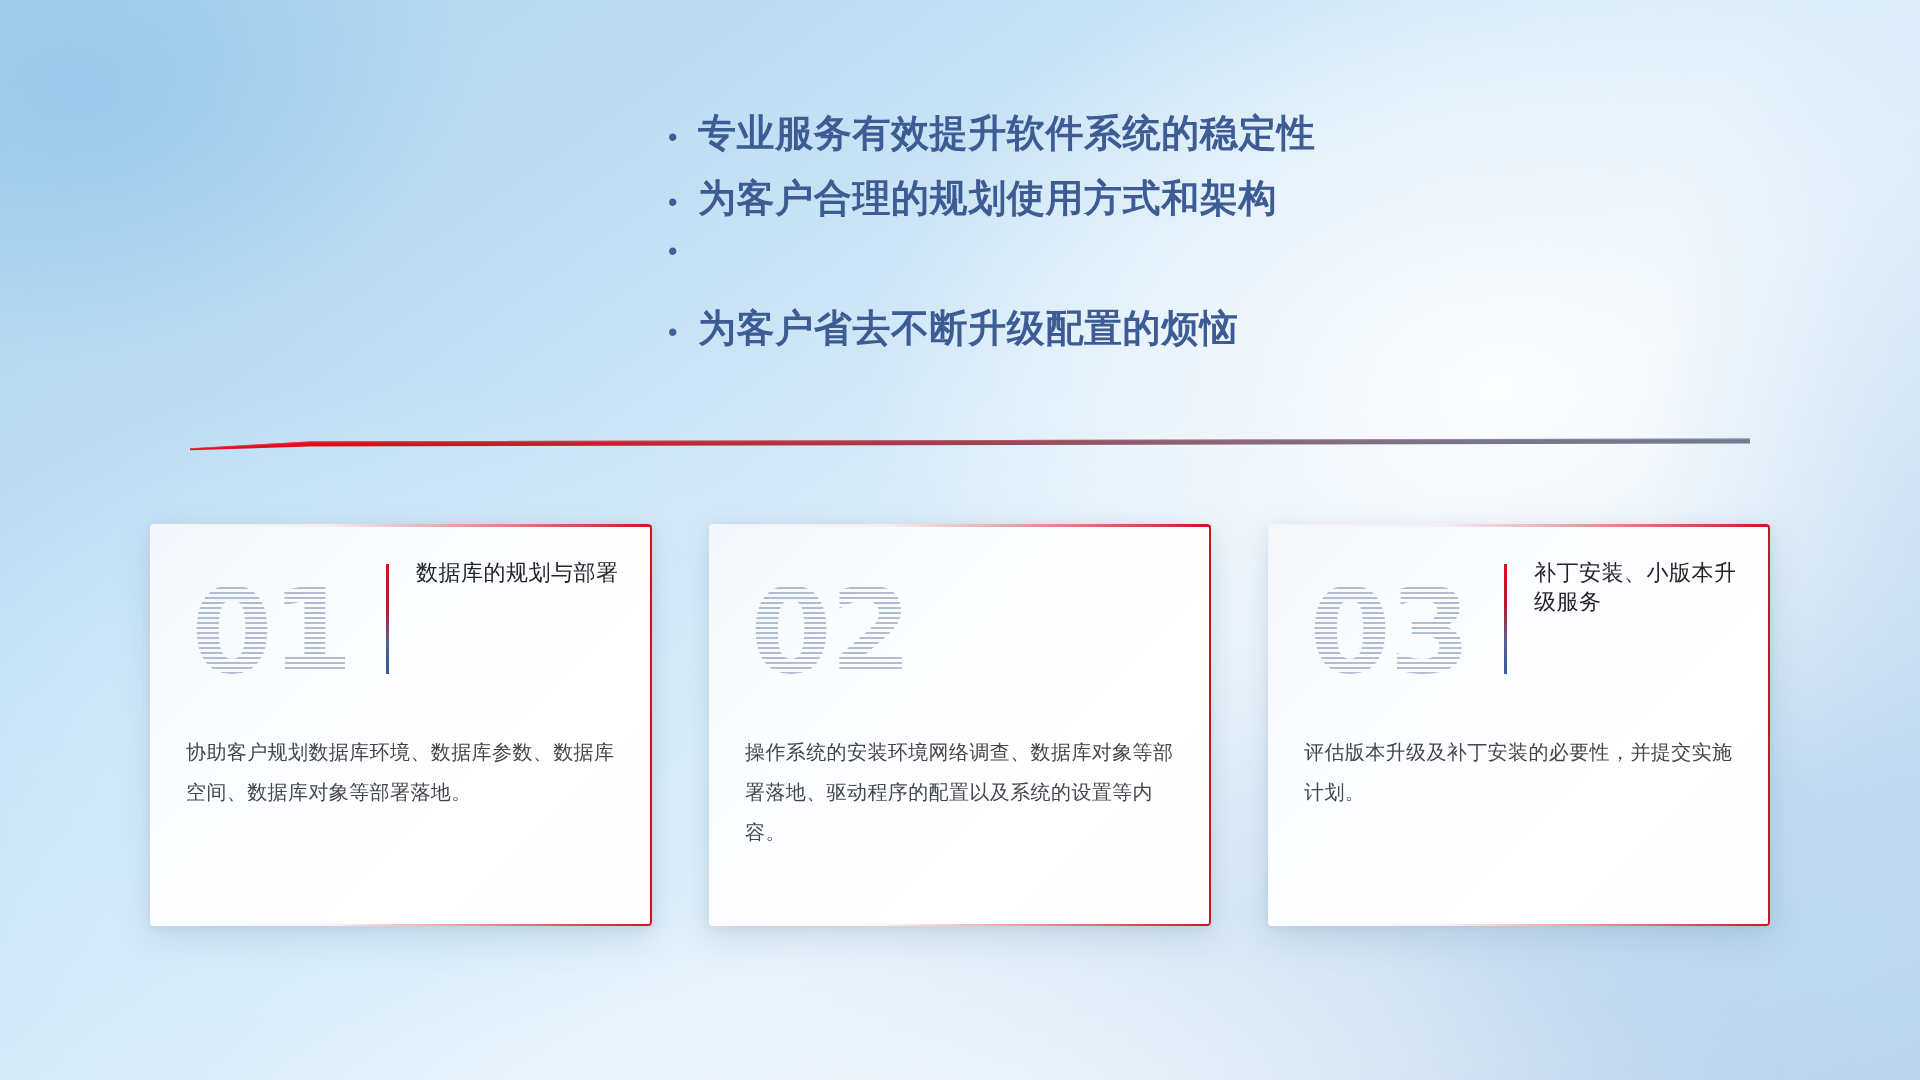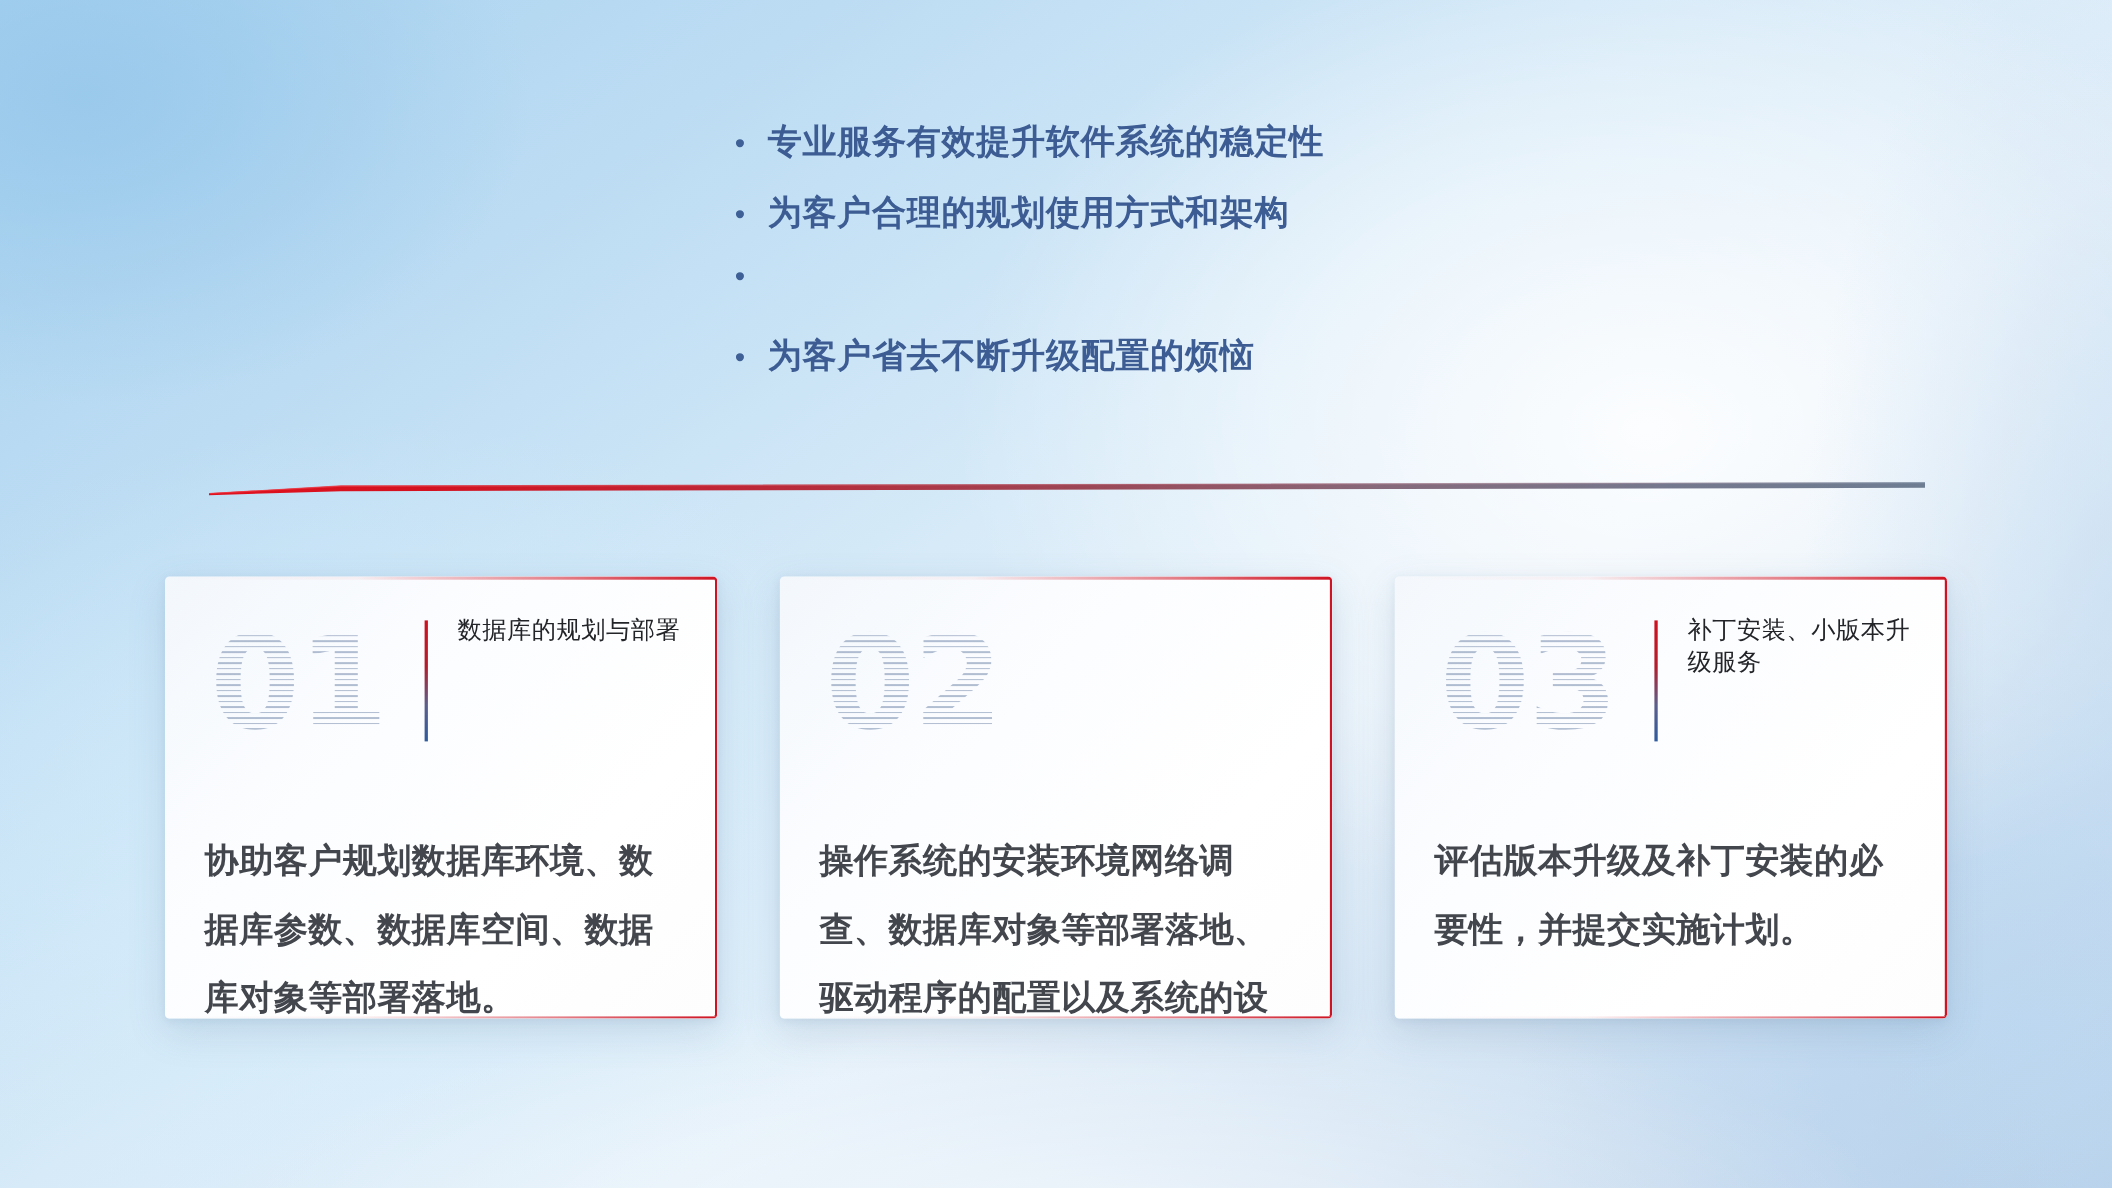--- a/index.html
+++ b/index.html
@@ -37,21 +37,21 @@
   .bullet-row{
     display:flex; align-items:baseline;
     height:65px;
   }
   .bullet-dot{
     width:30px; flex:0 0 30px;
     color:#3f6097; font-size:27px; line-height:1;
     text-align:left;
   }
   .bullet-text{
-    font-size:31px;
+    font-size:38px;
     letter-spacing:0.6px;
     color:#3c5c93;
     font-weight:600;
     white-space:nowrap;
   }
 
   
   .divider-wrap{
     position:absolute; left:190px; top:432px;
     width:1560px; height:22px; z-index:3;
@@ -92,21 +92,21 @@
     background:linear-gradient(90deg, rgba(207,19,34,0) 0%, rgba(207,19,34,0.05) 35%, rgba(207,19,34,0.55) 72%, #cf1322 100%);
   }
 
   .card-head{
     position:relative;
     height:192px;
     display:flex; align-items:center;
   }
   .watermark{
     position:absolute;
-    left:26px; top:22px;
+    left:26px; top:32px;
     width:190px; height:150px;
     display:flex; align-items:center; justify-content:center;
     pointer-events:none;
     text-align:center;
   }
   .wm-num{
     font-size:118px;
     font-weight:700;
     letter-spacing:-2px;
     line-height:1;
@@ -140,26 +140,25 @@
     font-size:22px;
     line-height:1.33;
     color:#222428;
     font-weight:400;
     letter-spacing:0.5px;
     max-width:222px;
   }
 
   .card-body{
     position:absolute;
-    left:36px; right:36px; top:228px;
-    font-size:31px;
+    left:36px; right:36px; top:208px;
+    font-size:20px;
     line-height:2.0;
     color:#43474d;
     letter-spacing:0.4px;
-    font-weight:bold;
   }
 </style>
 </head>
 <body>
 
 <div id="slide">
 
   <div class="bullets">
 
     <div class="bullet-row">

